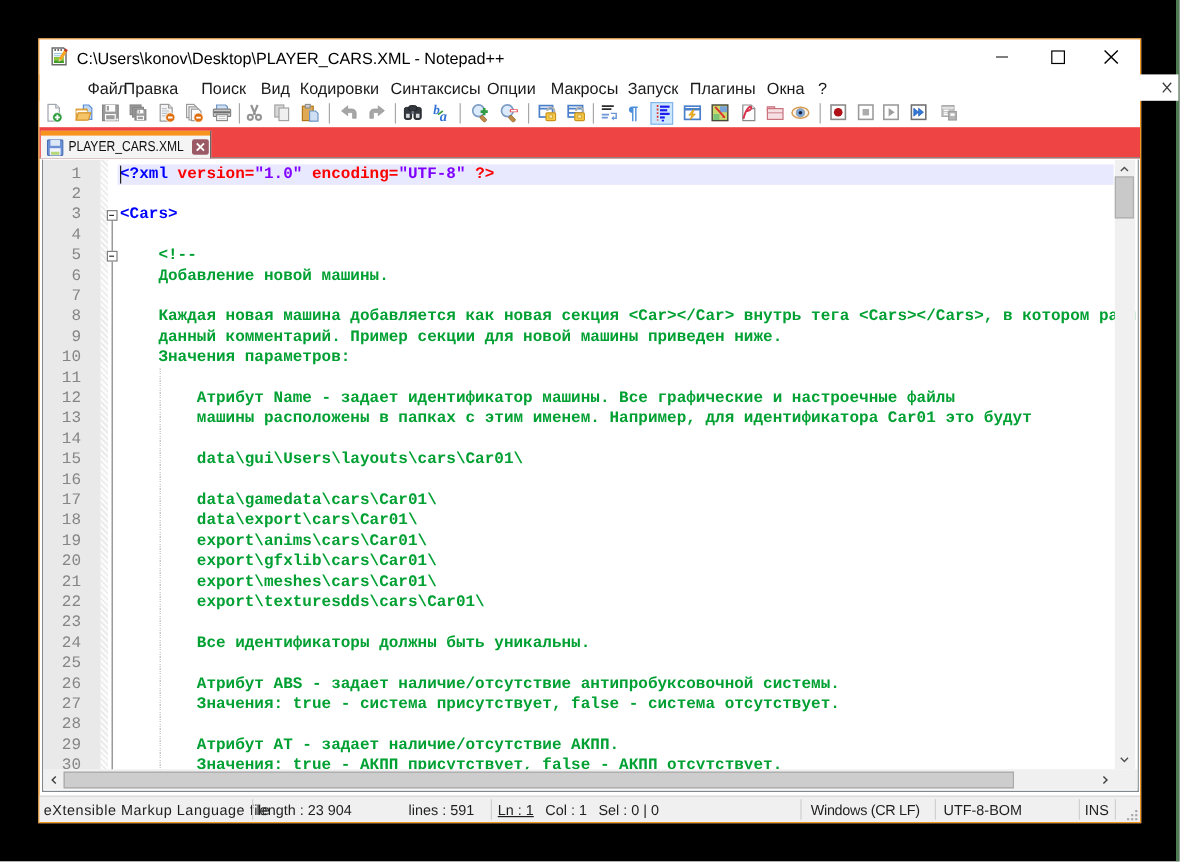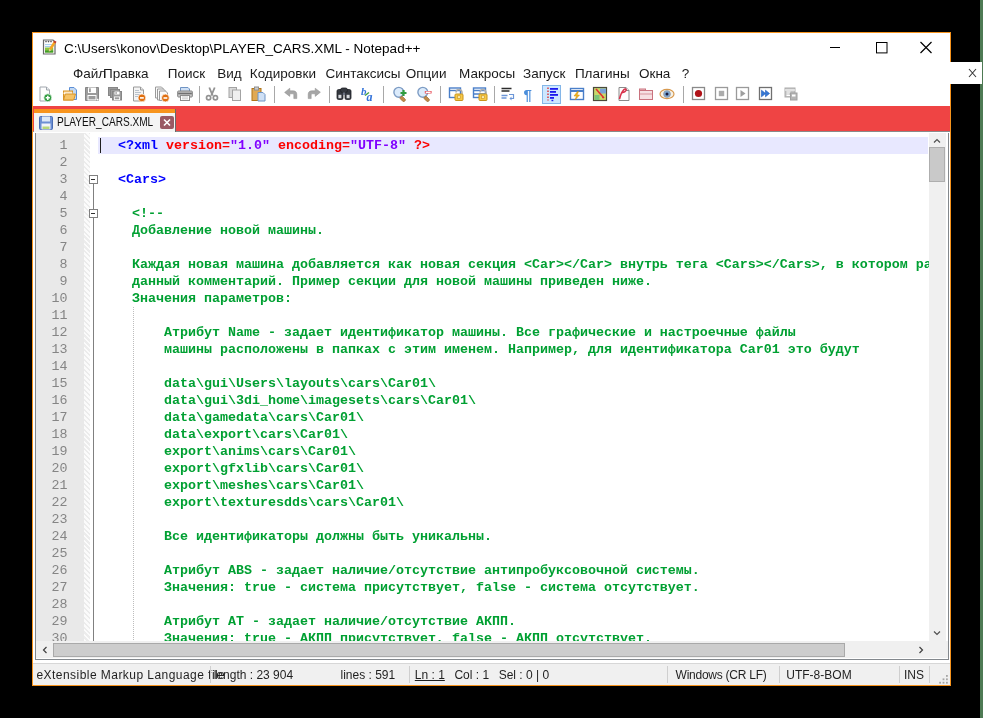--- a/index.html
+++ b/index.html
@@ -40,21 +40,21 @@
 .fbox:after{content:"";position:absolute;left:1.5px;top:3px;width:4px;height:1px;background:#303030;}
 
 #hiline{position:absolute;left:62px;top:3.5px;width:830px;height:17px;background:#e8e8ff;}
 #caret{position:absolute;left:63.5px;top:4.5px;width:1.5px;height:15px;background:#202020;}
 #iguide{position:absolute;left:96.5px;top:173.5px;width:1px;height:336px;
   background-image:repeating-linear-gradient(to bottom,#bdbdbd 0 1px,transparent 1px 2px);}
 pre.cl{position:absolute;left:64px;margin:0;font-weight:bold;font-family:"Liberation Mono",monospace;
   font-size:13.33px;line-height:17px;white-space:pre;}
 pre.ln{position:absolute;left:0;width:31.5px;text-align:right;margin:0;
   font-family:"Liberation Mono",monospace;font-size:13.33px;line-height:17px;color:#858585;}
-.g{color:#00a032;}.b{color:#0000ff;margin-left:18px;}.r{color:#fc0000;}.p{color:#8000ff;}
+.g{color:#00a032;}.b{color:#0000ff;}.r{color:#fc0000;}.p{color:#8000ff;}
 
 #vscroll{position:absolute;left:892.5px;top:0;width:17px;height:508px;background:#f0f0f0;}
 #vthumb{position:absolute;left:0.5px;top:13.5px;width:16px;height:35px;background:#c9c9c9;border:1px solid #aeaeae;box-sizing:border-box;}
 #hscroll{position:absolute;left:0;top:508px;width:911.5px;height:17px;background:#f0f0f0;}
 #hthumb{position:absolute;left:16.5px;top:1.5px;width:792px;height:14px;background:#cdcdcd;border:1px solid #a9a9a9;box-sizing:border-box;}
 
 #status{position:absolute;left:0;top:630px;width:100%;height:22px;box-sizing:border-box;background:#f0f0f0;
   border-top:1px solid #d7d7d7;font-size:12px;color:#1f1f1f;}
 .sf{position:absolute;top:4px;white-space:pre;}
 .ssep{position:absolute;top:2px;width:1px;height:17px;background:#cfcfcf;}
@@ -366,21 +366,20 @@
     <pre class="cl" style="top:3.5px"><span class="b">&lt;?xml</span> <span class="r">version=</span><span class="p">"1.0"</span> <span class="r">encoding=</span><span class="p">"UTF-8"</span> <span class="r">?&gt;</span></pre>
         <pre class="cl" style="top:37.5px"><span class="b">&lt;Cars&gt;</span></pre>
         <pre class="cl" style="top:71.5px"><span class="g">    &lt;!--</span></pre>
         <pre class="cl" style="top:88.5px"><span class="g">    Добавление новой машины.</span></pre>
         <pre class="cl" style="top:122.5px"><span class="g">    Каждая новая машина добавляется как новая секция &lt;Car&gt;&lt;/Car&gt; внутрь тега &lt;Cars&gt;&lt;/Cars&gt;, в котором располагается</span></pre>
         <pre class="cl" style="top:139.5px"><span class="g">    данный комментарий. Пример секции для новой машины приведен ниже.</span></pre>
         <pre class="cl" style="top:156.5px"><span class="g">    Значения параметров:</span></pre>
         <pre class="cl" style="top:190.5px"><span class="g">        Атрибут Name - задает идентификатор машины. Все графические и настроечные файлы</span></pre>
         <pre class="cl" style="top:207.5px"><span class="g">        машины расположены в папках с этим именем. Например, для идентификатора Car01 это будут</span></pre>
         <pre class="cl" style="top:241.5px"><span class="g">        data\gui\Users\layouts\cars\Car01\</span></pre>
-        <pre class="cl" style="top:258.5px"><span class="g">        data\gui\3di_home\imagesets\cars\Car01\</span></pre>
         <pre class="cl" style="top:275.5px"><span class="g">        data\gamedata\cars\Car01\</span></pre>
         <pre class="cl" style="top:292.5px"><span class="g">        data\export\cars\Car01\</span></pre>
         <pre class="cl" style="top:309.5px"><span class="g">        export\anims\cars\Car01\</span></pre>
         <pre class="cl" style="top:326.5px"><span class="g">        export\gfxlib\cars\Car01\</span></pre>
         <pre class="cl" style="top:343.5px"><span class="g">        export\meshes\cars\Car01\</span></pre>
         <pre class="cl" style="top:360.5px"><span class="g">        export\texturesdds\cars\Car01\</span></pre>
         <pre class="cl" style="top:394.5px"><span class="g">        Все идентификаторы должны быть уникальны.</span></pre>
         <pre class="cl" style="top:428.5px"><span class="g">        Атрибут ABS - задает наличие/отсутствие антипробуксовочной системы.</span></pre>
         <pre class="cl" style="top:445.5px"><span class="g">        Значения: true - система присутствует, false - система отсутствует.</span></pre>
         <pre class="cl" style="top:479.5px"><span class="g">        Атрибут AT - задает наличие/отсутствие АКПП.</span></pre>

